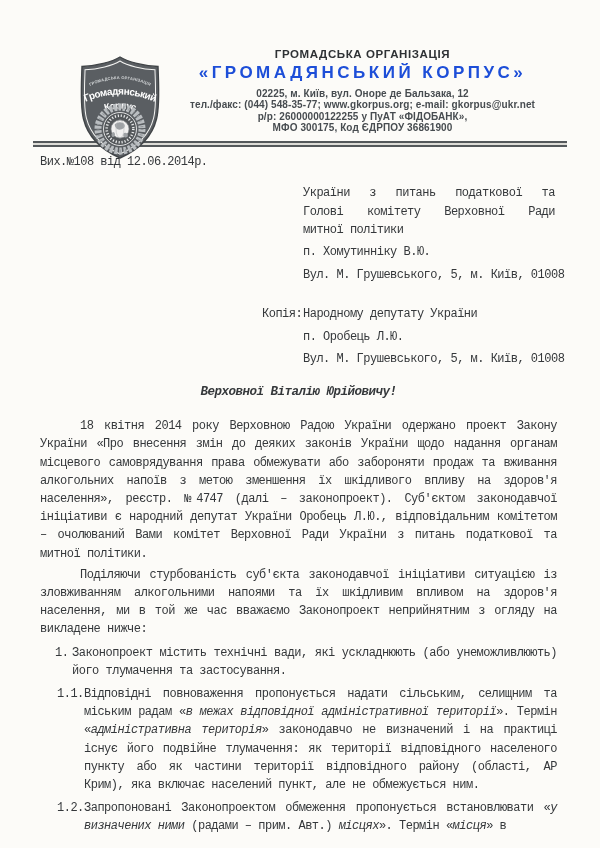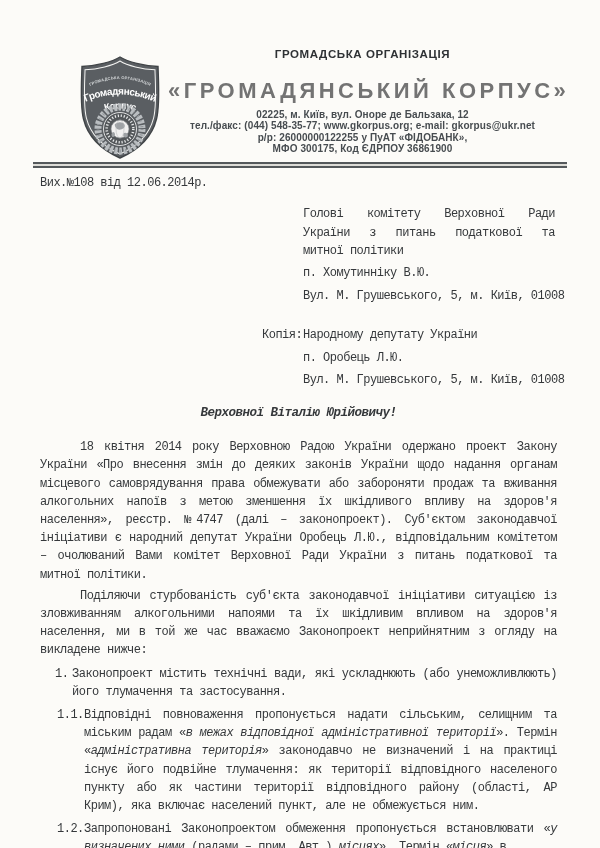--- a/index.html
+++ b/index.html
@@ -19,21 +19,21 @@
   }
   
   .lh{
     margin-left:128px;
     text-align:center;
     font-family:"Liberation Sans","DejaVu Sans",sans-serif;
     letter-spacing:0;
     line-height:normal;
   }
   .org-type{font-size:11.5px;font-weight:bold;color:#2e3134;letter-spacing:0.6px;}
-  .org-name{font-size:22px;font-weight:bold;color:#737373;letter-spacing:3.5px;margin-top:18px;white-space:nowrap;}
+  .org-name{font-size:17px;font-weight:bold;color:#1d4ed8;letter-spacing:3.5px;margin-top:3px;white-space:nowrap;}
   .org-addr{margin-top:5px;font-size:10px;font-weight:bold;color:#474c50;line-height:11.3px;letter-spacing:0.1px;}
   .sep{
     margin:8px -10px 0 -7px;
     height:2px;background:#dddcd7;
     border-top:2px solid #54585b;
     border-bottom:2px solid #54585b;
   }
   .logo{position:absolute;left:72px;top:55px;width:96px;height:106px;}
   
   .ref{margin-top:6px;}
@@ -98,22 +98,22 @@
         <div>МФО 300175, Код ЄДРПОУ 36861900</div>
       </div>
   </header>
 
   <div class="sep"></div>
 
   <div class="ref">Вих.№108 від 12.06.2014р.</div>
 
   <div class="recipient">
     <div id="recipient-title">
+        <div class="jline">України з питань податкової та</div>
         <div class="jline">Голові комітету Верховної Ради</div>
-        <div class="jline">України з питань податкової та</div>
         <div>митної політики</div>
       </div>
     <div class="r-person nowrap">п. Хомутинніку В.Ю.</div>
     <div class="r-addr nowrap">Вул. М. Грушевського, 5, м. Київ, 01008</div>
   </div>
 
   <div class="copy-block">
     <div>Копія:</div>
     <div class="nowrap">Народному депутату України</div>
     <div></div>

